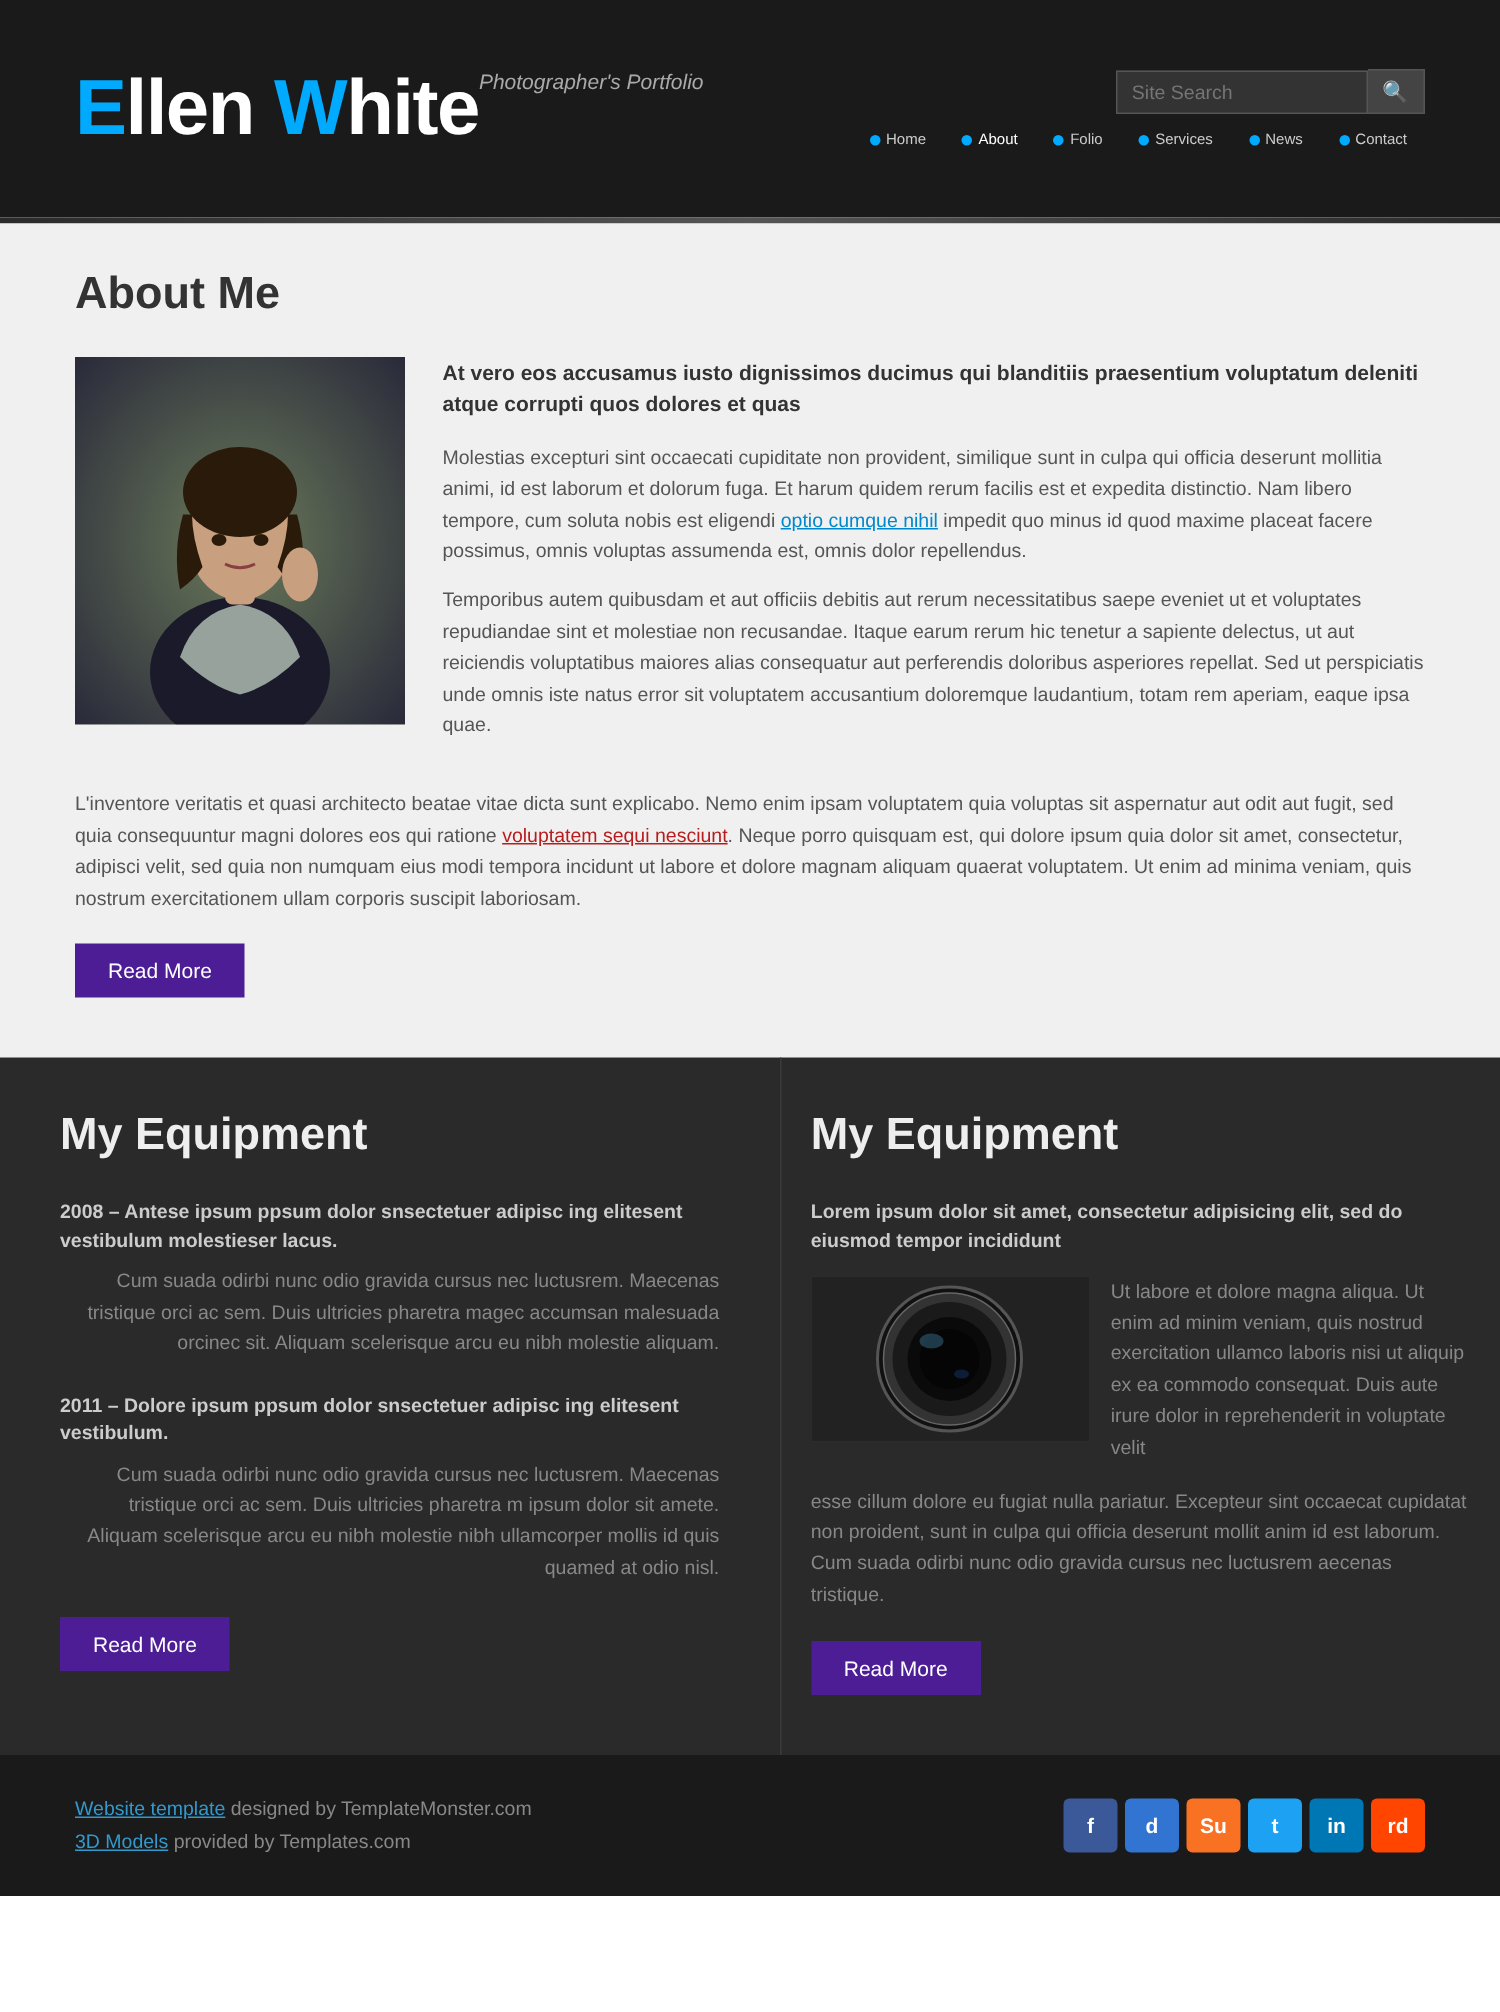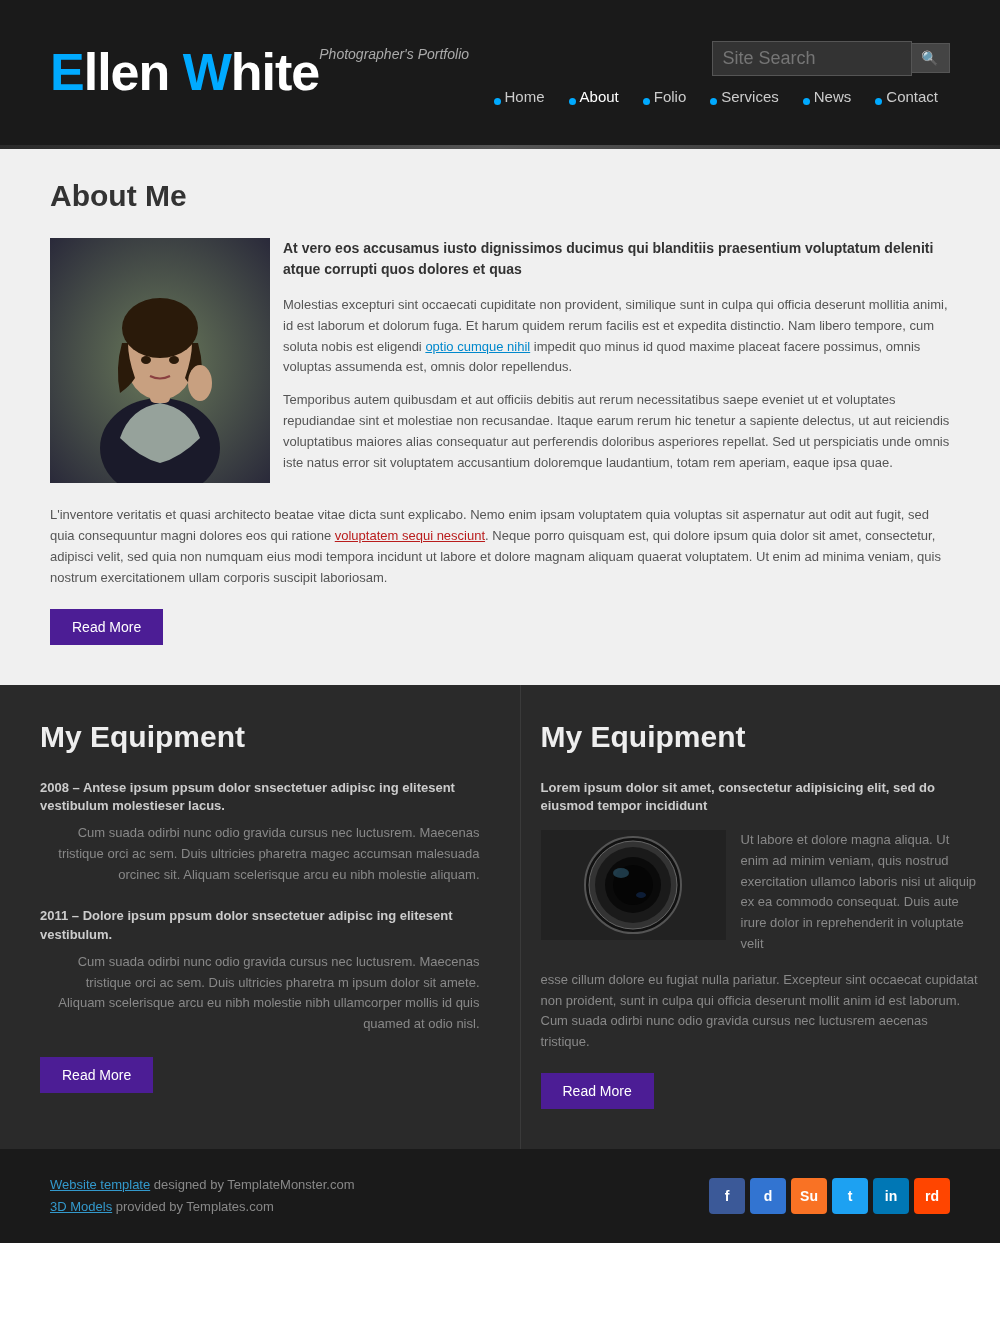--- a/index.html
+++ b/index.html
@@ -33,40 +33,40 @@
     .header-right { display: flex; flex-direction: column; align-items: flex-end; gap: 12px; }
     .search-bar {
       display: flex;
       align-items: center;
     }
     .search-input {
       background: #333;
       border: 1px solid #555;
       color: #ccc;
       padding: 6px 10px;
-      font-size: 18px;
-      width: 200px;
+      font-size: 13px;
+      width: 168px;
       outline: none;
     }
     .search-btn {
       background: #444;
       border: 1px solid #555;
       border-left: none;
       padding: 6px 10px;
       cursor: pointer;
       color: #fff;
       font-size: 14px;
     }
     nav { display: flex; align-items: center; gap: 0; }
     .nav-item {
       display: flex;
-      align-items: flex-end;
+      align-items: center;
       gap: 4px;
       color: #ccc;
-      font-size: 15px;
+      font-size: 10px;
       text-decoration: none;
       padding: 0 12px;
       cursor: pointer;
     }
     .nav-item.active { color: #fff; }
     .nav-dot {
       width: 7px;
       height: 7px;
       border-radius: 50%;
       background: #00aaff;
@@ -83,21 +83,21 @@
     
     #main { background: #f0f0f0; padding: 30px 50px 40px; }
 
     .about-me-title {
       font-size: 30px;
       font-weight: bold;
       color: #333;
       margin-bottom: 25px;
     }
 
-    .about-content { display: flex; gap: 13px; margin-bottom: 20px; }
+    .about-content { display: flex; gap: 25px; margin-bottom: 20px; }
     .about-image {
       width: 220px;
       min-width: 220px;
       height: 245px;
       background: #555;
       overflow: hidden;
       flex-shrink: 0;
     }
     
     .person-silhouette {

